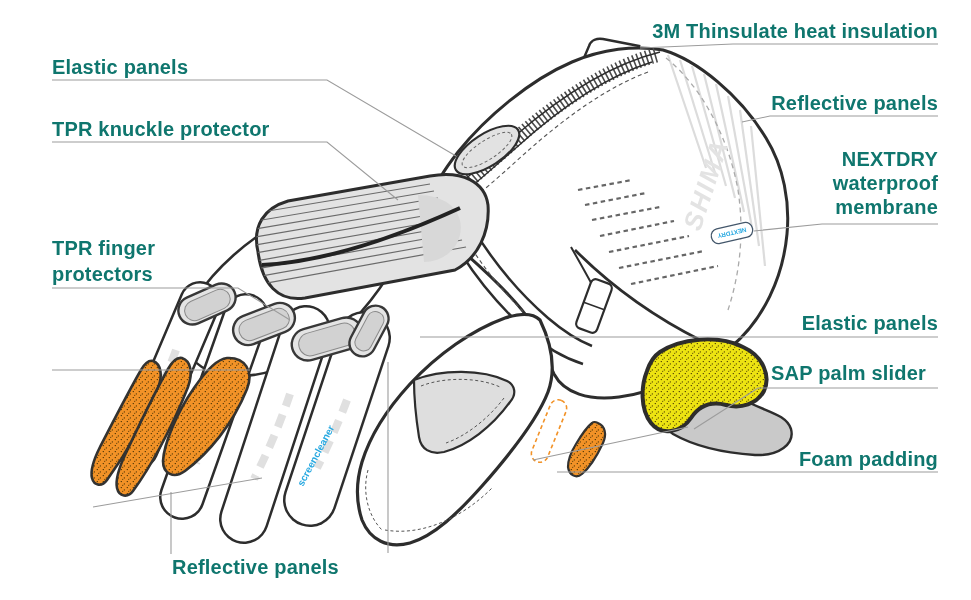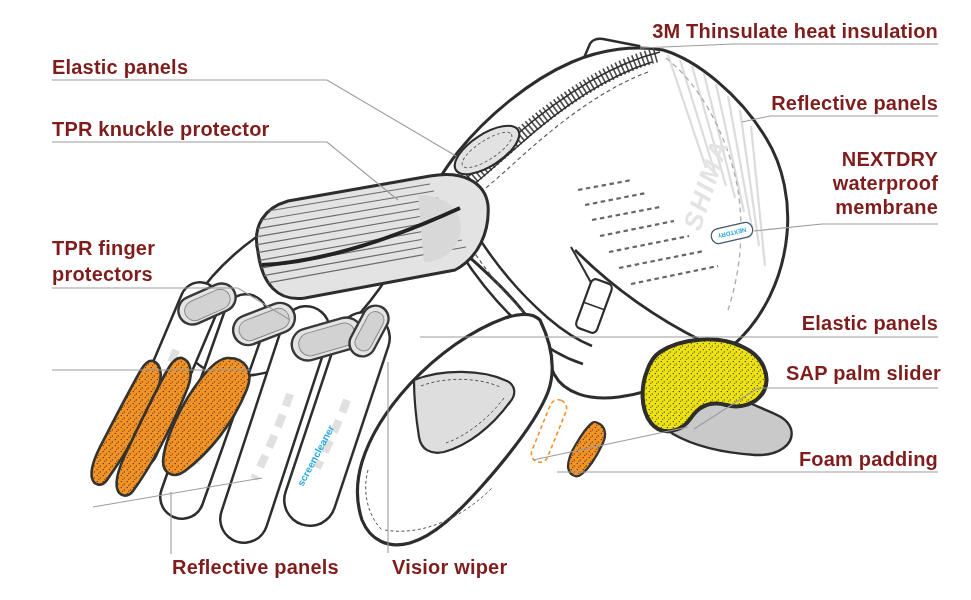--- a/index.html
+++ b/index.html
@@ -1,19 +1,19 @@
 <!DOCTYPE html>
 <html><head>
 <meta charset="utf-8">
 <style>
   html,body{margin:0;padding:0;background:#ffffff;}
   #stage{position:relative;width:971px;height:600px;background:#ffffff;overflow:hidden;
          font-family:"Liberation Sans",sans-serif;}
   #glove-svg{position:absolute;left:0;top:0;}
-  .lbl{position:absolute;font-weight:bold;font-size:20px;line-height:24px;color:#7f1d1d;
+  .lbl{position:absolute;font-weight:bold;font-size:20px;line-height:24px;color:#0f766e;
        white-space:pre-line;letter-spacing:0.2px;}
   .lbl.right{text-align:right;}
   .lbl.two{line-height:26px;}
 </style>
 </head>
 <body>
 
 <div id="stage">
 
 <svg id="glove-svg" width="971" height="600" viewBox="0 0 971 600">
@@ -241,29 +241,28 @@
 <div class="lbl" style="left:52px;top:55px">Elastic panels</div>
 
 <div class="lbl two" style="left:52px;top:235px">TPR finger
 protectors</div>
 
 <div class="lbl" style="left:52px;top:117px">TPR knuckle protector</div>
 
 
 <div class="lbl" style="left:172px;top:555px">Reflective panels</div>
 
-<div class="lbl" style="left:392px;top:555px">Visior wiper</div>
 
 <div class="lbl right" style="right:33px;top:19px">3M Thinsulate heat insulation</div>
 
 <div class="lbl right" style="right:33px;top:91px">Reflective panels</div>
 
 <div class="lbl right" style="right:33px;top:147px">NEXTDRY
 waterproof
 membrane</div>
 
 <div class="lbl right" style="right:33px;top:311px">Elastic panels</div>
 
-<div class="lbl right" style="right:30px;top:361px">SAP palm slider</div>
+<div class="lbl right" style="right:45px;top:361px">SAP palm slider</div>
 
 <div class="lbl right" style="right:33px;top:447px">Foam padding</div>
 
 </div>
 
 </body></html>

